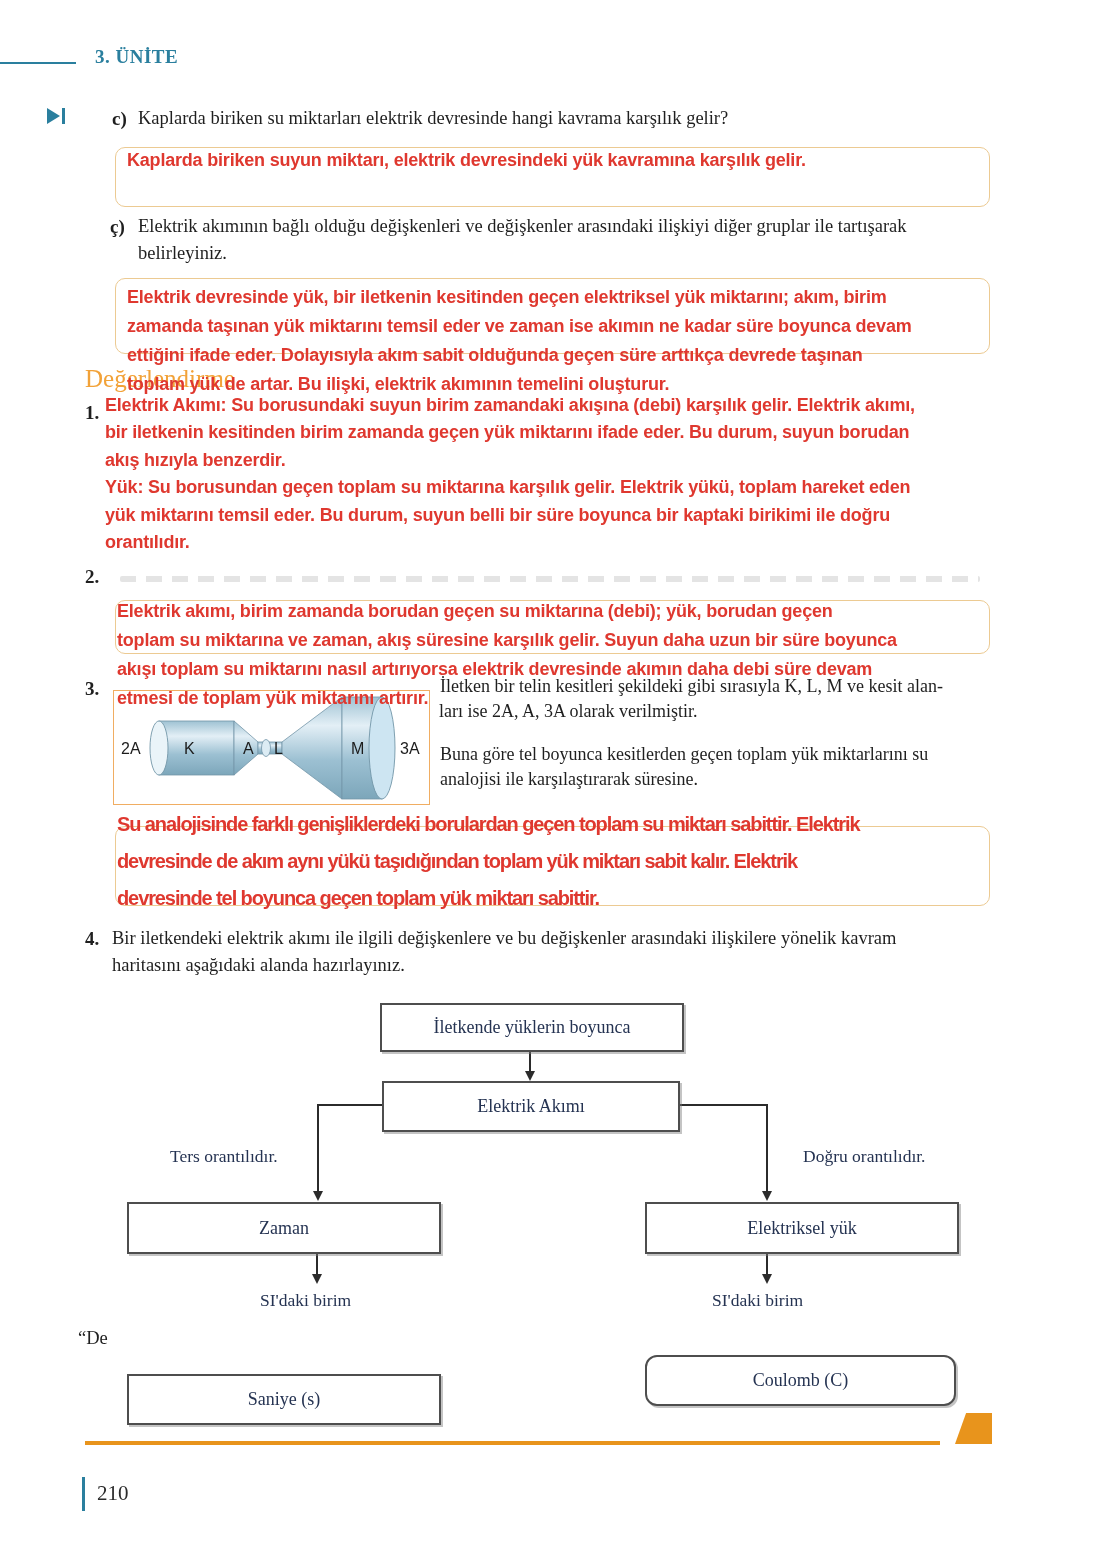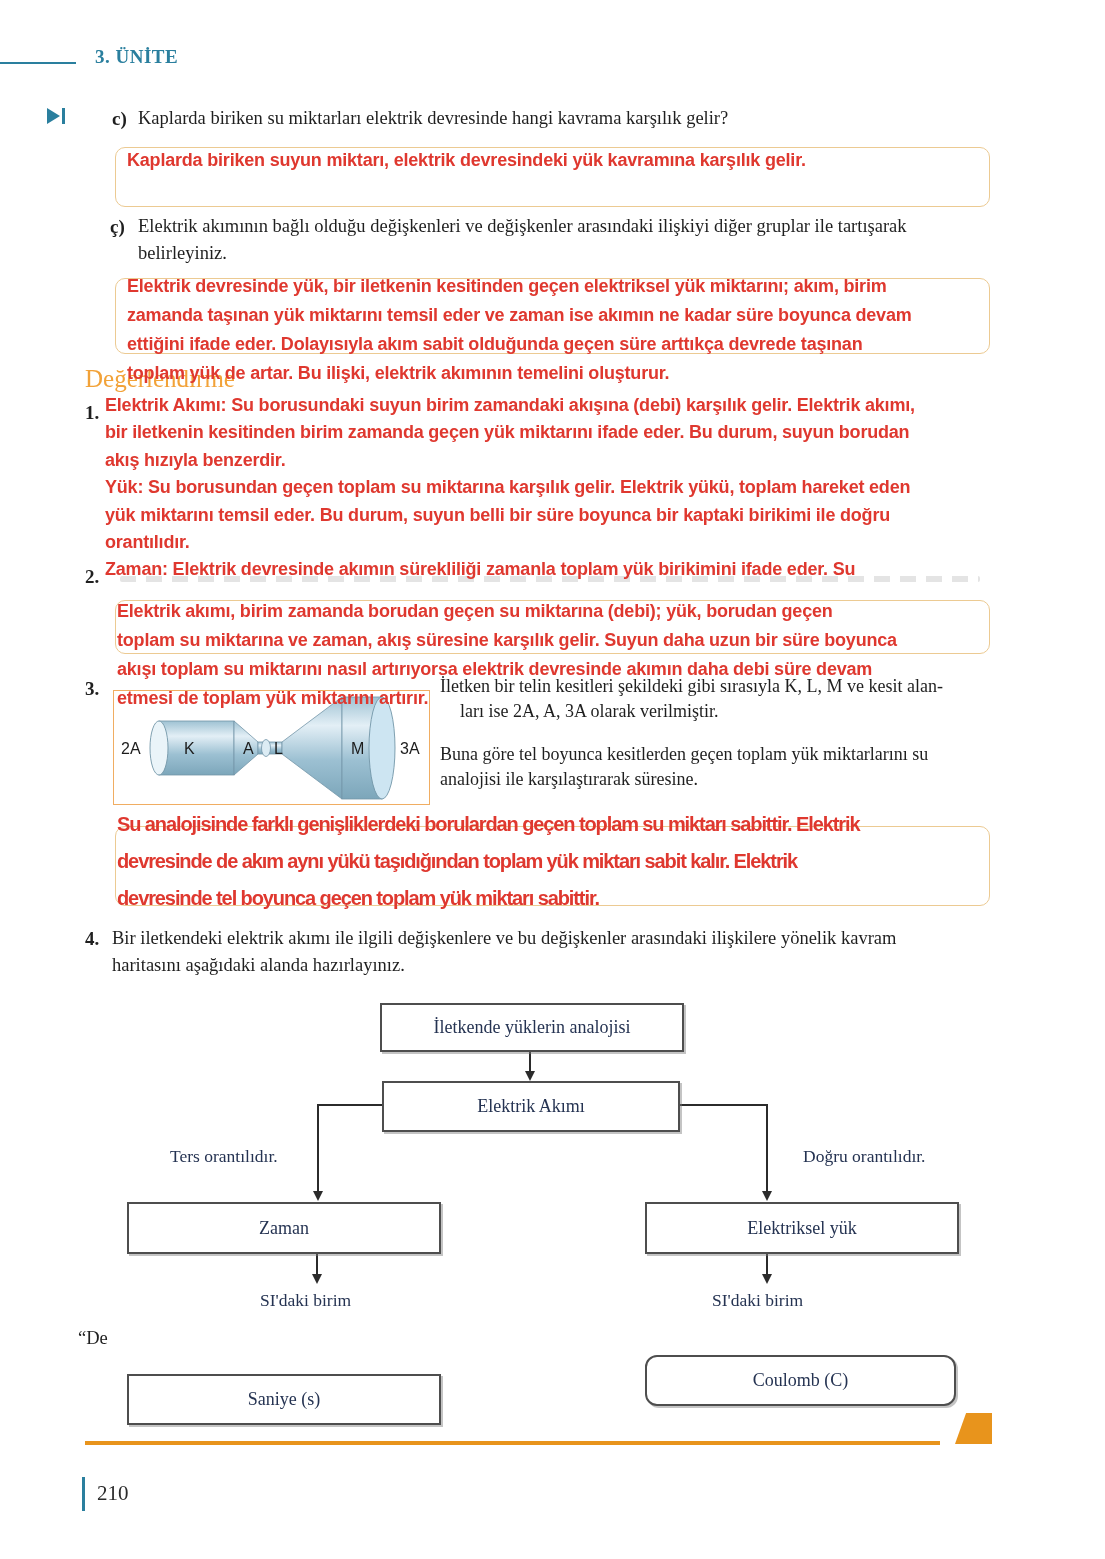--- a/index.html
+++ b/index.html
@@ -53,38 +53,37 @@
   <div class="abs serif" style="left:138px;top:108px;font-size:18.5px;white-space:nowrap;">Kaplarda biriken su miktarları elektrik devresinde hangi kavrama karşılık gelir?</div>
 
   <div class="abs ansbox" style="left:115px;top:147px;width:873px;height:58px;"></div>
   <div class="abs red redline" style="left:127px;top:146px;">Kaplarda biriken suyun miktarı, elektrik devresindeki yük kavramına karşılık gelir.</div>
 
   <div class="abs serif num" style="left:110px;top:216px;">ç)</div>
   <div class="abs serif" style="left:138px;top:216px;font-size:18.5px;white-space:nowrap;">Elektrik akımının bağlı olduğu değişkenleri ve değişkenler arasındaki ilişkiyi diğer gruplar ile tartışarak</div>
   <div class="abs serif" style="left:138px;top:243px;font-size:18.5px;white-space:nowrap;">belirleyiniz.</div>
 
   <div class="abs ansbox" style="left:115px;top:278px;width:873px;height:74px;"></div>
-  <div class="abs" style="left:127px;top:272px;z-index:3;">
+  <div class="abs" style="left:127px;top:283px;z-index:3;">
     <div class="red redline">Elektrik devresinde yük, bir iletkenin kesitinden geçen elektriksel yük miktarını; akım, birim</div>
     <div class="red redline">zamanda taşınan yük miktarını temsil eder ve zaman ise akımın ne kadar süre boyunca devam</div>
     <div class="red redline">ettiğini ifade eder. Dolayısıyla akım sabit olduğunda geçen süre arttıkça devrede taşınan</div>
     <div class="red redline">toplam yük de artar. Bu ilişki, elektrik akımının temelini oluşturur.</div>
   </div>
 
   <div class="abs" style="left:85px;top:365px;font-family:'Liberation Serif',serif;font-size:25px;font-weight:400;color:var(--orange);z-index:1;">Değerlendirme</div>
 
   <div class="abs serif num" style="left:85px;top:402px;z-index:2;">1.</div>
   <div class="abs" style="left:105px;top:392px;z-index:3;">
     <div class="red red1line">Elektrik Akımı: Su borusundaki suyun birim zamandaki akışına (debi) karşılık gelir. Elektrik akımı,</div>
     <div class="red red1line">bir iletkenin kesitinden birim zamanda geçen yük miktarını ifade eder. Bu durum, suyun borudan</div>
     <div class="red red1line">akış hızıyla benzerdir.</div>
     <div class="red red1line">Yük: Su borusundan geçen toplam su miktarına karşılık gelir. Elektrik yükü, toplam hareket eden</div>
     <div class="red red1line">yük miktarını temsil eder. Bu durum, suyun belli bir süre boyunca bir kaptaki birikimi ile doğru</div>
     <div class="red red1line">orantılıdır.</div>
-    <div class="red red1line">Zaman: Elektrik devresinde akımın sürekliliği zamanla toplam yük birikimini ifade eder. Su</div>
   </div>
 
   <div class="abs serif num" style="left:85px;top:566px;z-index:2;">2.</div>
   <div class="abs ghost" style="left:120px;top:576px;width:860px;"></div>
   <div class="abs ansbox" style="left:115px;top:600px;width:873px;height:52px;"></div>
   <div class="abs" style="left:117px;top:597px;z-index:3;">
     <div class="red redline">Elektrik akımı, birim zamanda borudan geçen su miktarına (debi); yük, borudan geçen</div>
     <div class="red redline">toplam su miktarına ve zaman, akış süresine karşılık gelir. Suyun daha uzun bir süre boyunca</div>
     <div class="red redline">akışı toplam su miktarını nasıl artırıyorsa elektrik devresinde akımın daha debi süre devam</div>
     <div class="red redline">etmesi de toplam yük miktarını artırır.</div>
@@ -122,36 +121,36 @@
         <text x="70" y="63">K</text>
         <text x="129" y="63">A</text>
         <text x="160" y="63">L</text>
         <text x="237" y="63">M</text>
         <text x="286" y="63">3A</text>
       </g>
     </svg>
   </div>
 
   <div class="abs serif" style="left:440px;top:676px;font-size:18px;white-space:nowrap;z-index:2;">İletken bir telin kesitleri şekildeki gibi sırasıyla K, L, M ve kesit alan-</div>
-  <div class="abs serif" style="left:460px;top:701px;font-size:18px;white-space:nowrap;z-index:2;">ları ise 2A, A, 3A olarak verilmiştir.</div>
+  <div class="abs serif" style="left:439px;top:701px;font-size:18px;white-space:nowrap;z-index:2;">ları ise 2A, A, 3A olarak verilmiştir.</div>
   <div class="abs serif" style="left:440px;top:744px;font-size:18px;white-space:nowrap;z-index:2;">Buna göre tel boyunca kesitlerden geçen toplam yük miktarlarını su</div>
   <div class="abs serif" style="left:440px;top:769px;font-size:18px;white-space:nowrap;z-index:2;">analojisi ile karşılaştırarak süresine.</div>
 
   <div class="abs ansbox" style="left:115px;top:826px;width:873px;height:78px;"></div>
   <div class="abs" style="left:117px;top:806px;z-index:3;">
     <div class="red redcond">Su analojisinde farklı genişliklerdeki borulardan geçen toplam su miktarı sabittir. Elektrik</div>
     <div class="red redcond">devresinde de akım aynı yükü taşıdığından toplam yük miktarı sabit kalır. Elektrik</div>
     <div class="red redcond">devresinde tel boyunca geçen toplam yük miktarı sabittir.</div>
   </div>
 
   <div class="abs serif num" style="left:85px;top:928px;">4.</div>
   <div class="abs serif" style="left:112px;top:928px;font-size:18.5px;white-space:nowrap;">Bir iletkendeki elektrik akımı ile ilgili değişkenlere ve bu değişkenler arasındaki ilişkilere yönelik kavram</div>
   <div class="abs serif" style="left:112px;top:955px;font-size:18.5px;white-space:nowrap;">haritasını aşağıdaki alanda hazırlayınız.</div>
 
-  <div class="abs cmbox" style="left:380px;top:1003px;width:300px;height:45px;">İletkende yüklerin analojisi</div>
+  <div class="abs cmbox" style="left:380px;top:1003px;width:300px;height:45px;">İletkende yüklerin boyunca</div>
   <div class="abs vline" style="left:529px;top:1048px;height:24px;"></div>
   <div class="abs ah" style="left:525px;top:1071px;"></div>
   <div class="abs cmbox" style="left:382px;top:1081px;width:294px;height:47px;">Elektrik Akımı</div>
 
   <div class="abs hline" style="left:317px;top:1104px;width:65px;"></div>
   <div class="abs vline" style="left:317px;top:1104px;height:88px;"></div>
   <div class="abs ah" style="left:313px;top:1191px;"></div>
   <div class="abs cmlabel" style="left:170px;top:1146px;">Ters orantılıdır.</div>
   <div class="abs cmbox" style="left:127px;top:1202px;width:310px;height:48px;">Zaman</div>
   <div class="abs vline" style="left:316px;top:1250px;height:25px;"></div>

